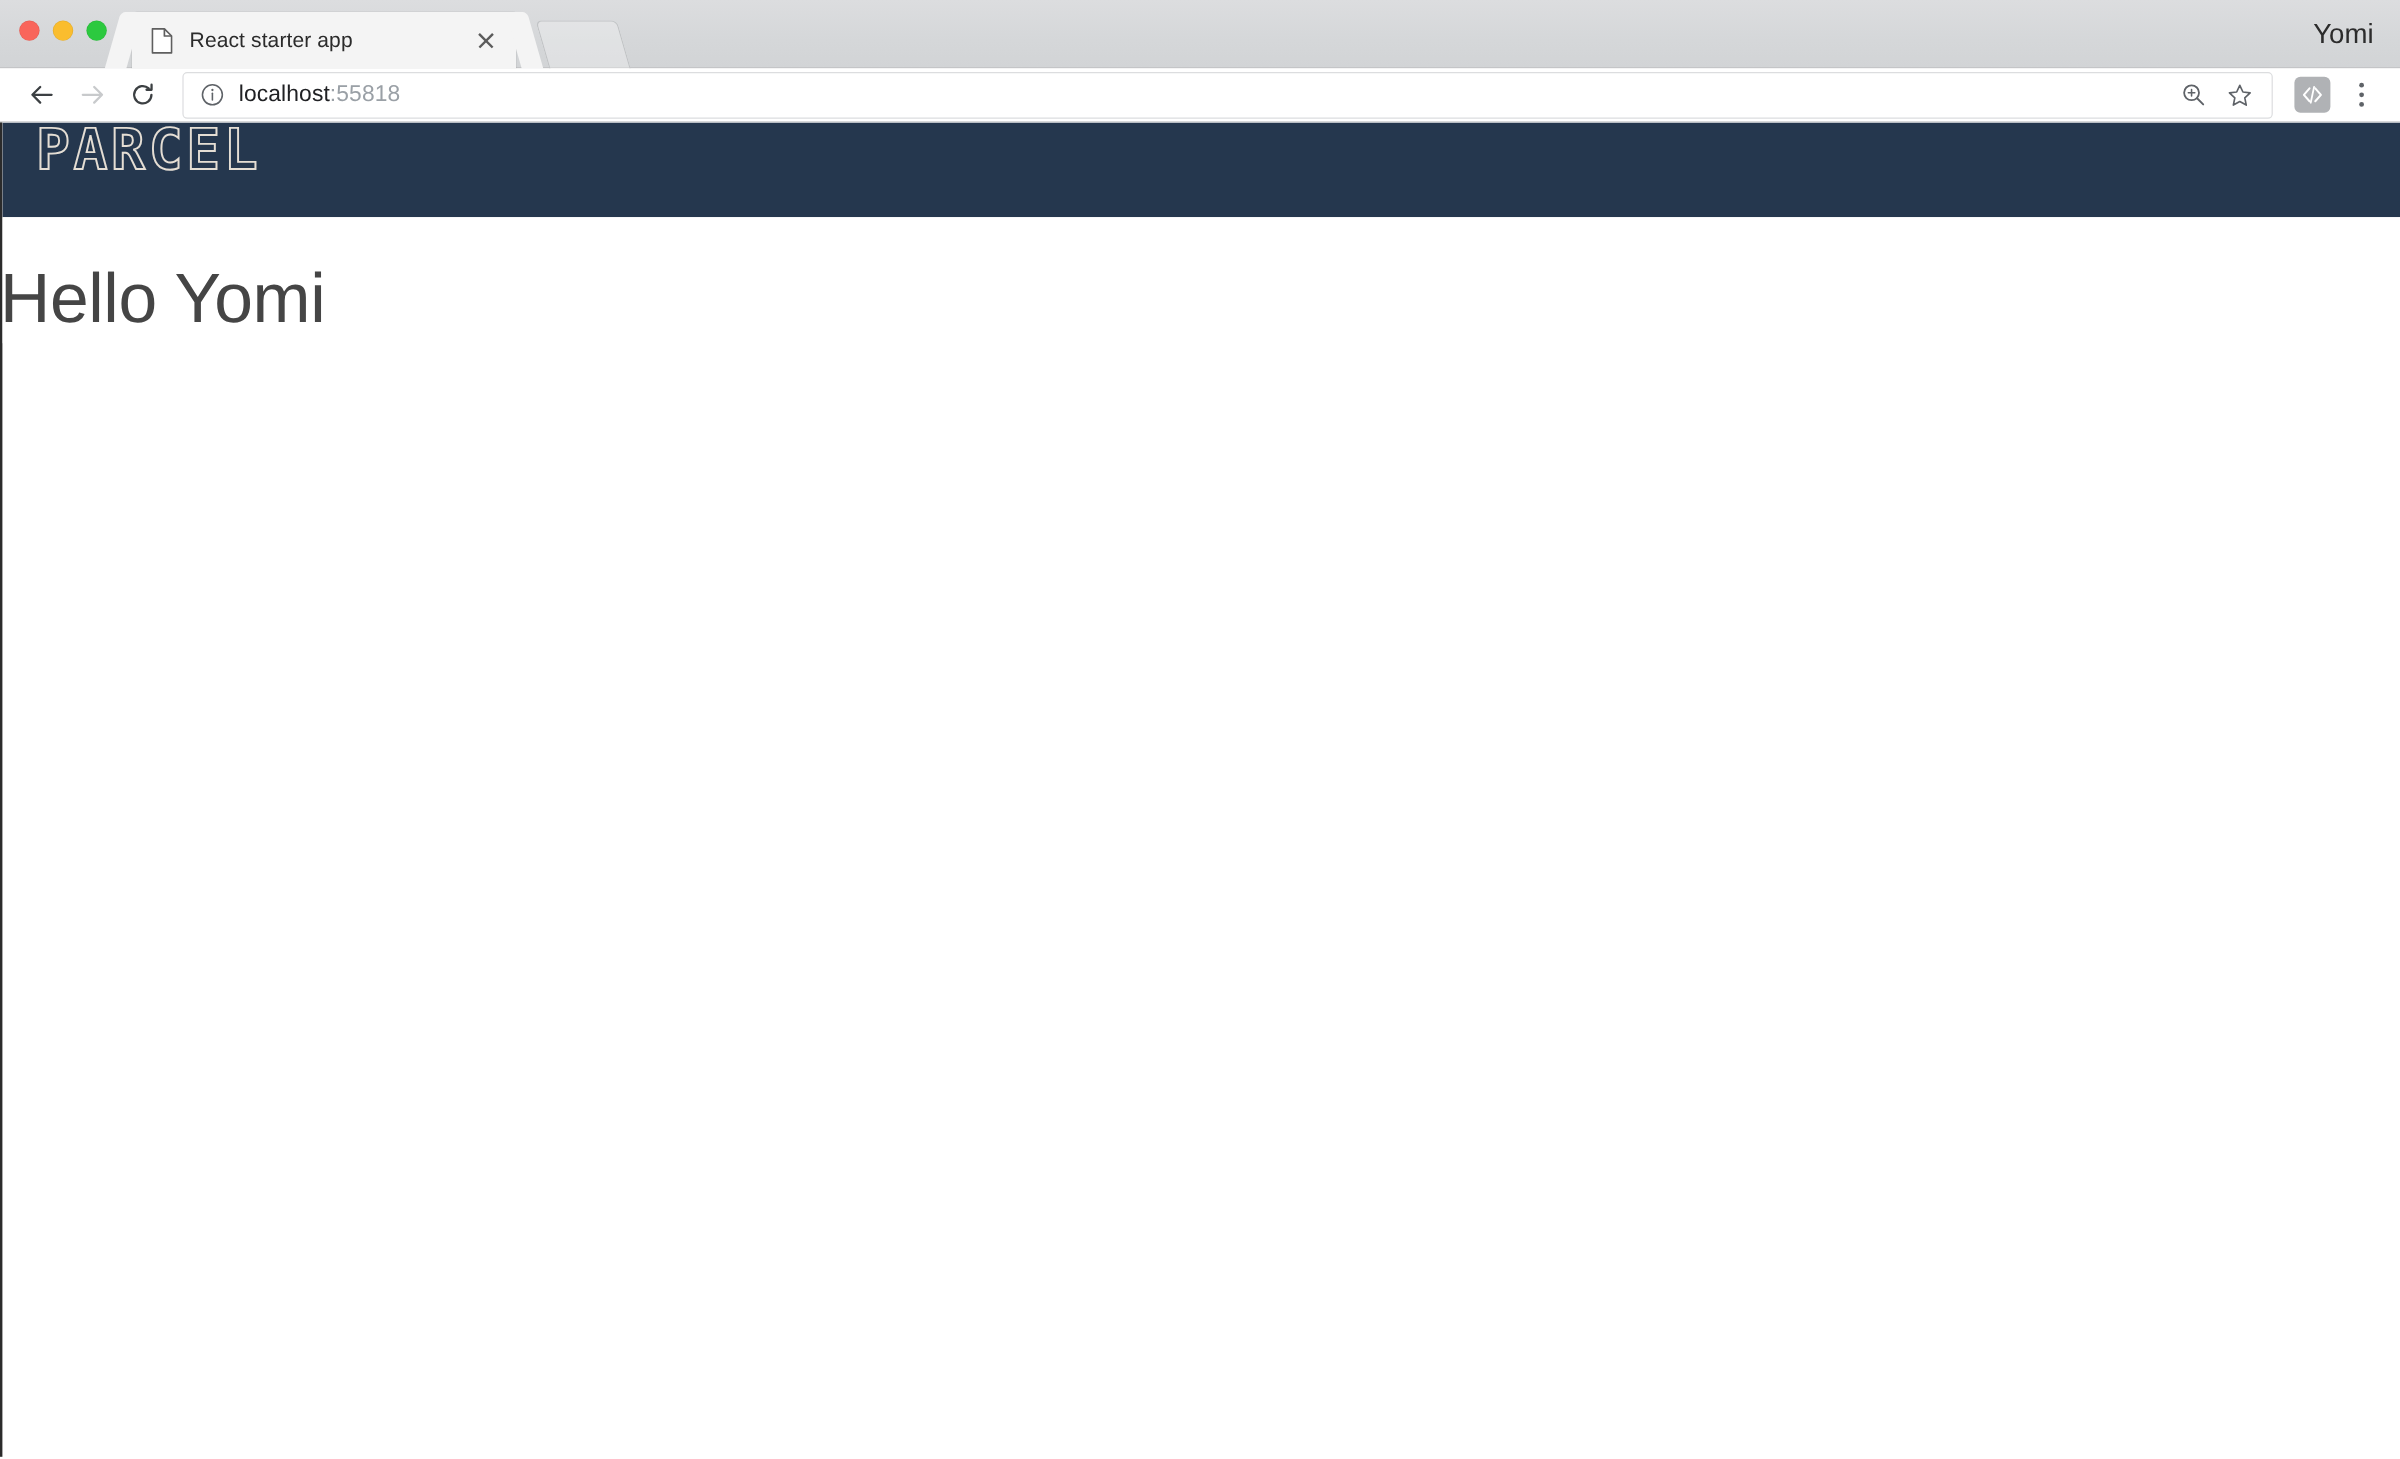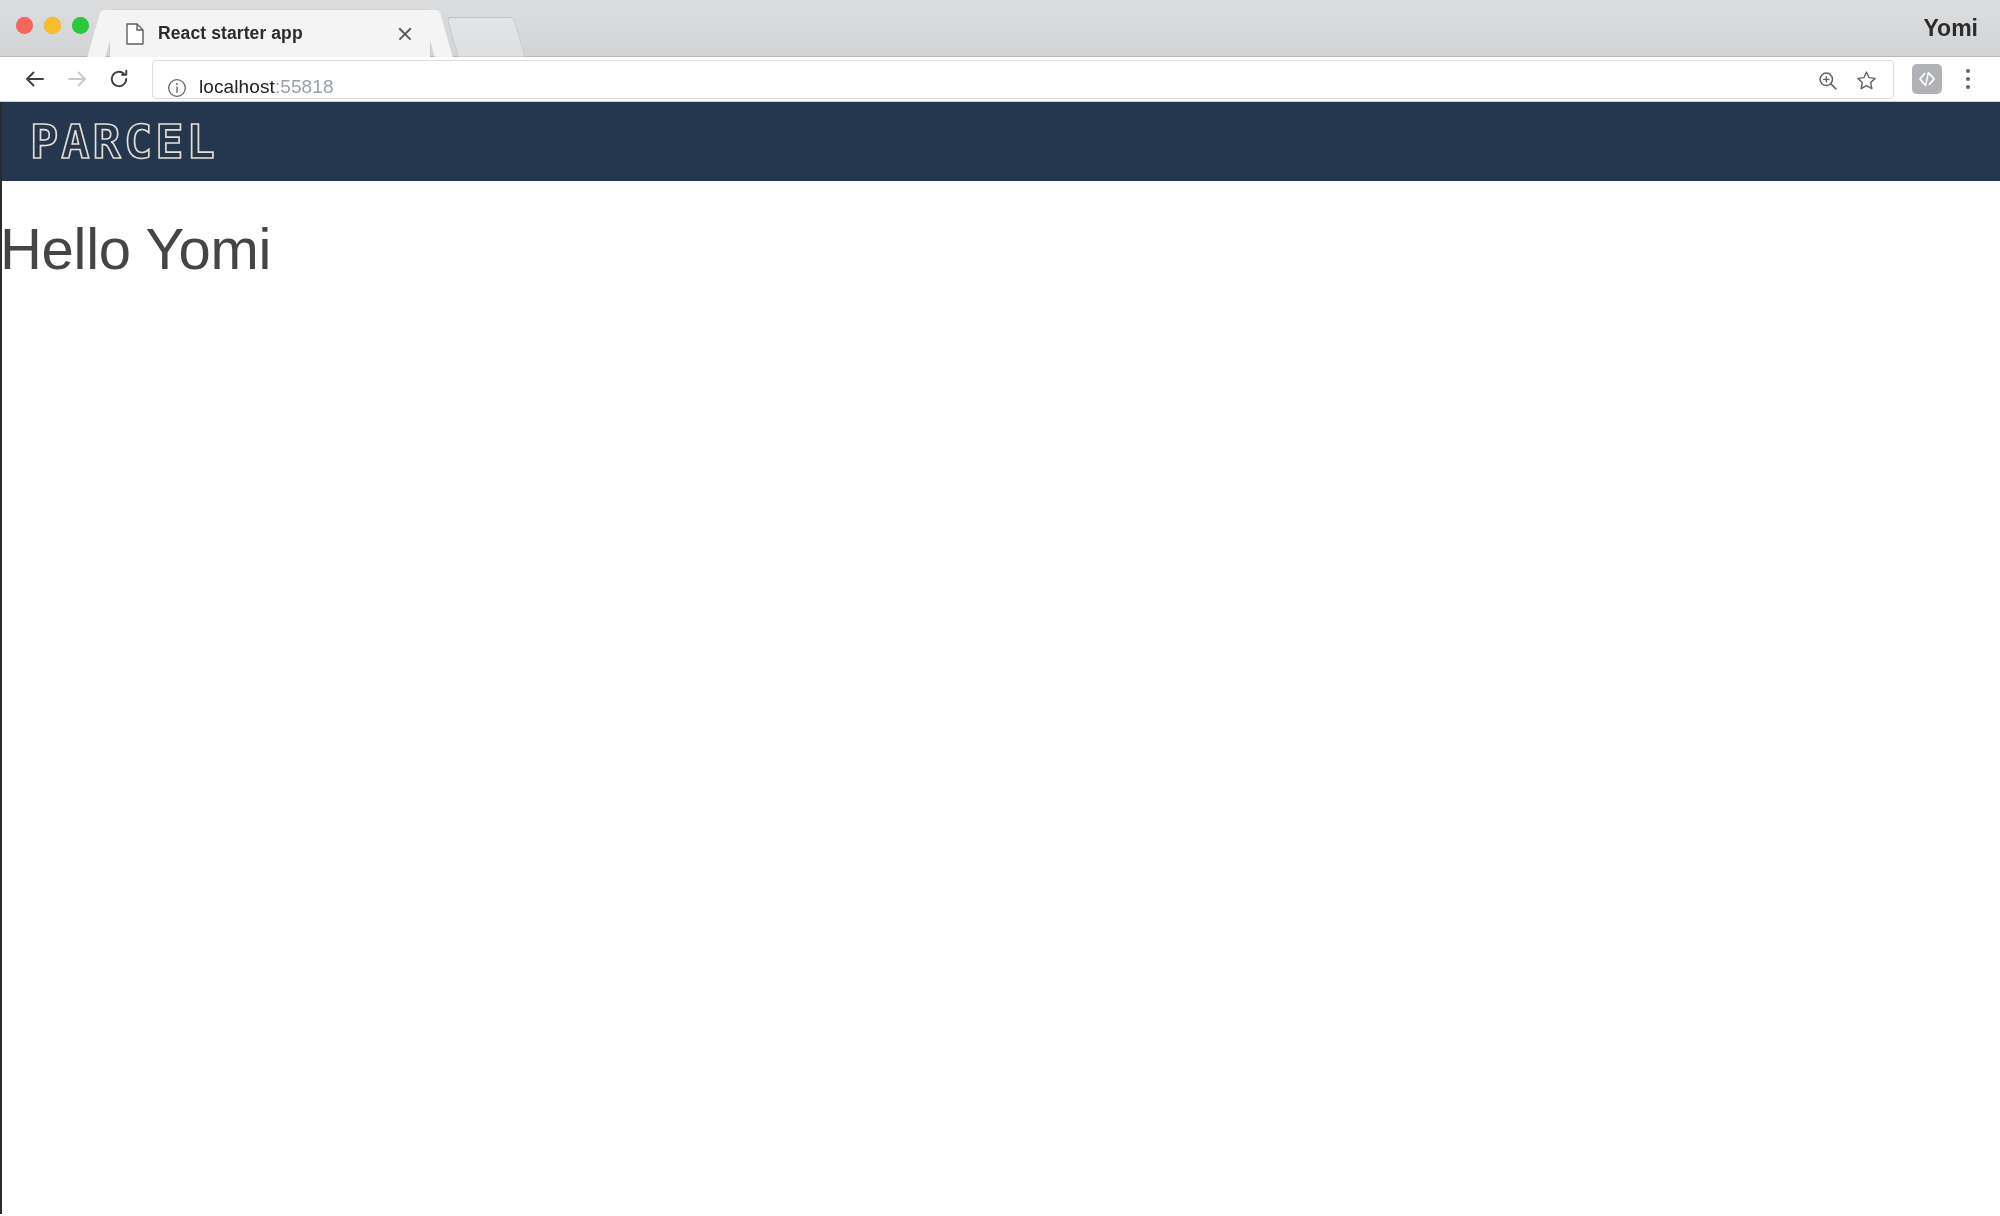--- a/index.html
+++ b/index.html
@@ -33,21 +33,20 @@
     overflow: hidden;
   }
 
   
   .tab-strip {
     position: relative;
     height: 57px;
     background: linear-gradient(to bottom, #dcdddf 0%, #d5d7d9 60%, #d2d4d6 100%);
     border-bottom: 1px solid #b7b9bb;
     box-sizing: border-box;
-    font-weight: bold;
   }
 
   .traffic-lights {
     position: absolute;
     left: 16px;
     top: 17px;
     display: flex;
     gap: 11px;
     align-items: center;
   }
@@ -192,21 +191,21 @@
   .nav-btn svg { display: block; }
 
   .urlbar {
     flex: 1 1 auto;
     height: 39px;
     margin: 0 8px 0 12px;
     background: #ffffff;
     border: 1px solid #dcdddf;
     border-radius: 4px;
     display: flex;
-    align-items: flex-end;
+    align-items: center;
     padding: 0 10px 0 14px;
     box-sizing: border-box;
   }
   .url-info-icon {
     flex: 0 0 auto;
     width: 20px;
     height: 20px;
     margin-right: 12px;
     display: block;
   }
@@ -274,21 +273,20 @@
     background: #ffffff;
     border-left: 2px solid #2b2b2b;
     box-sizing: border-box;
     overflow: hidden;
   }
 
   .site-header {
     height: 79px;
     background: #25374e;
     display: flex;
-    align-items: center;
     padding-left: 28px;
     box-sizing: border-box;
   }
 
   .parcel-logo {
     font-family: "DejaVu Sans Mono", "Liberation Mono", monospace;
     font-size: 47px;
     font-weight: 700;
     letter-spacing: 3px;
     color: #25374e;

